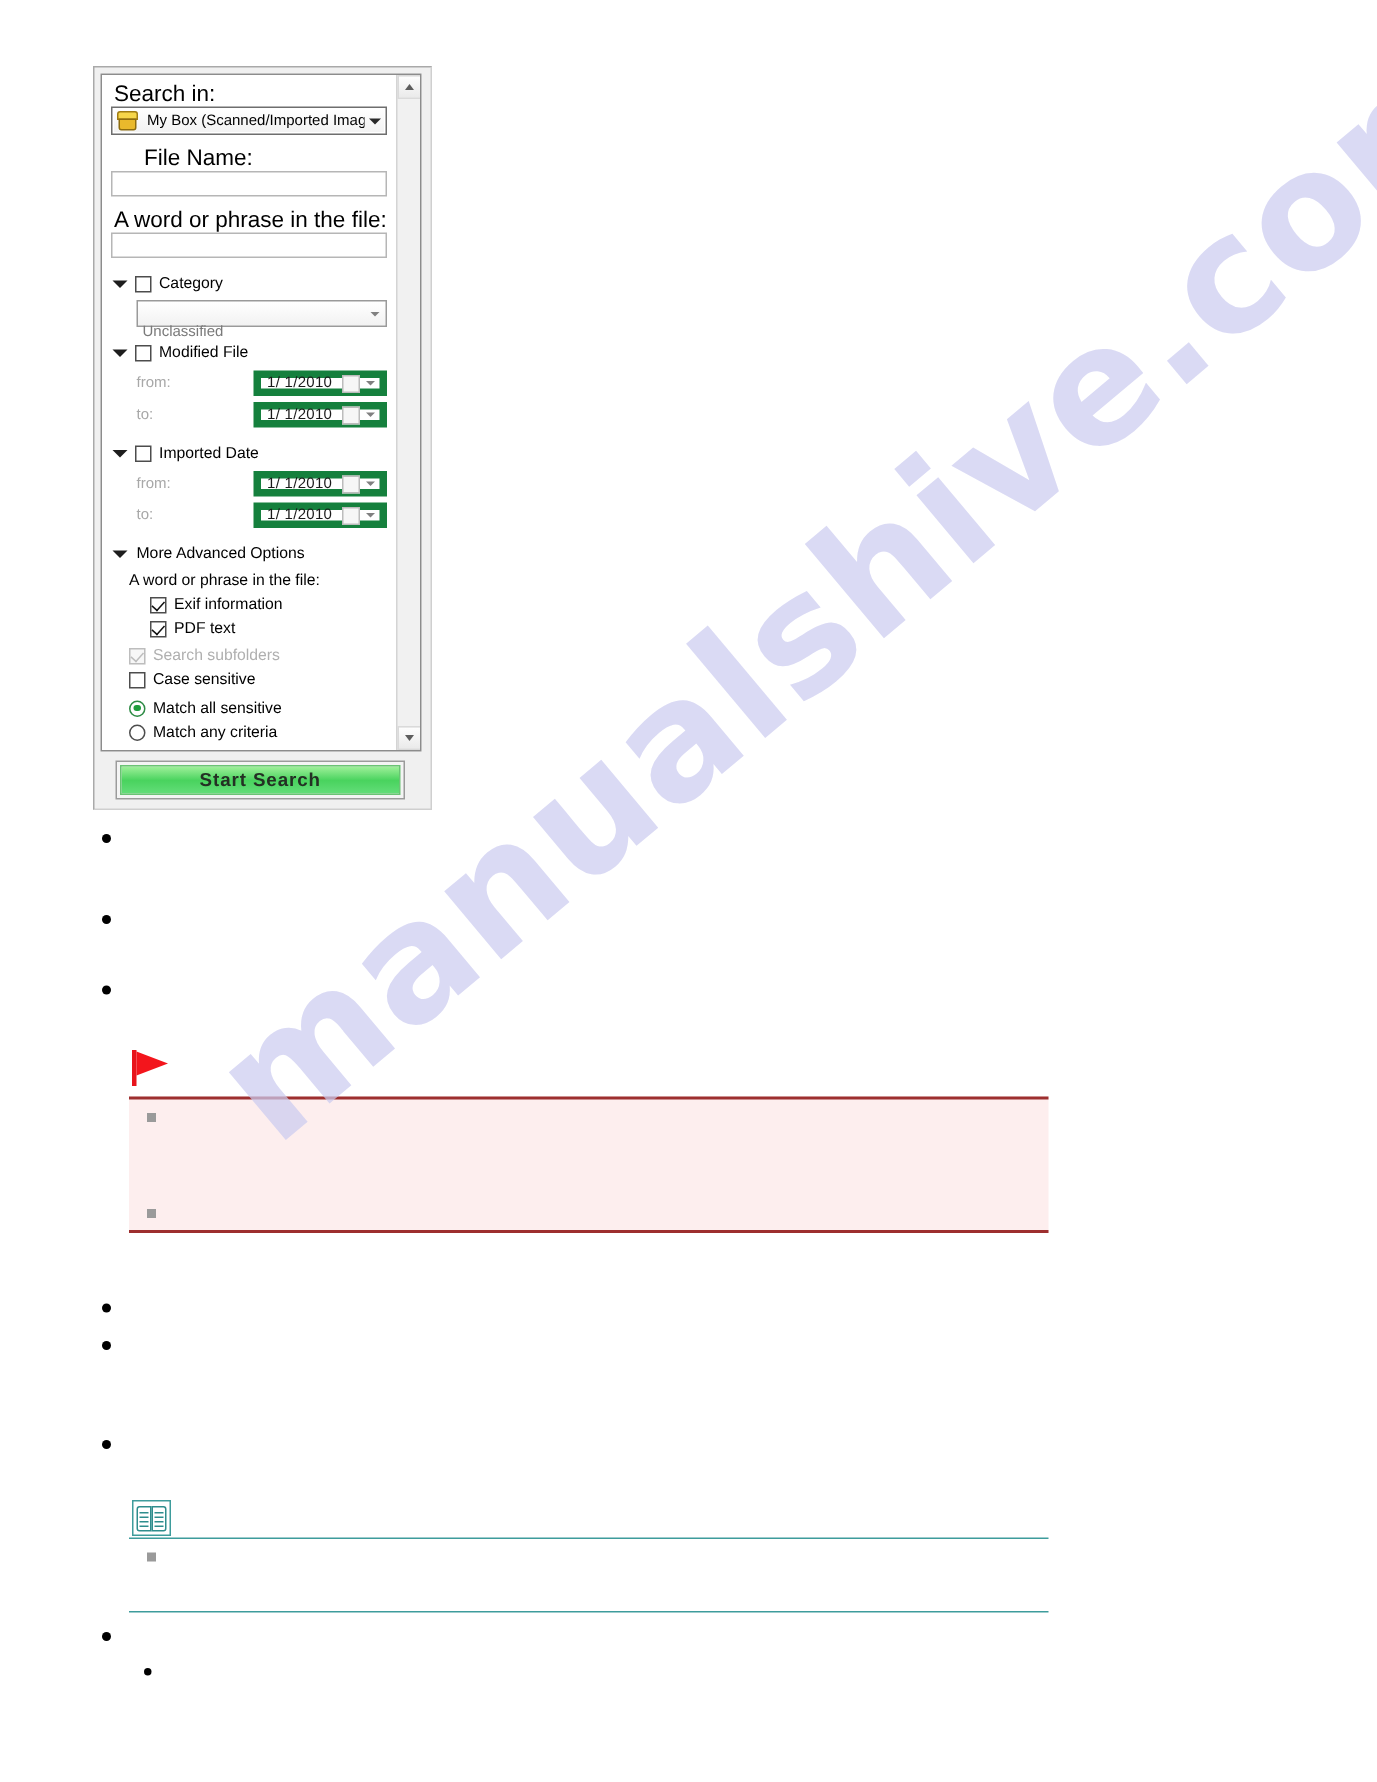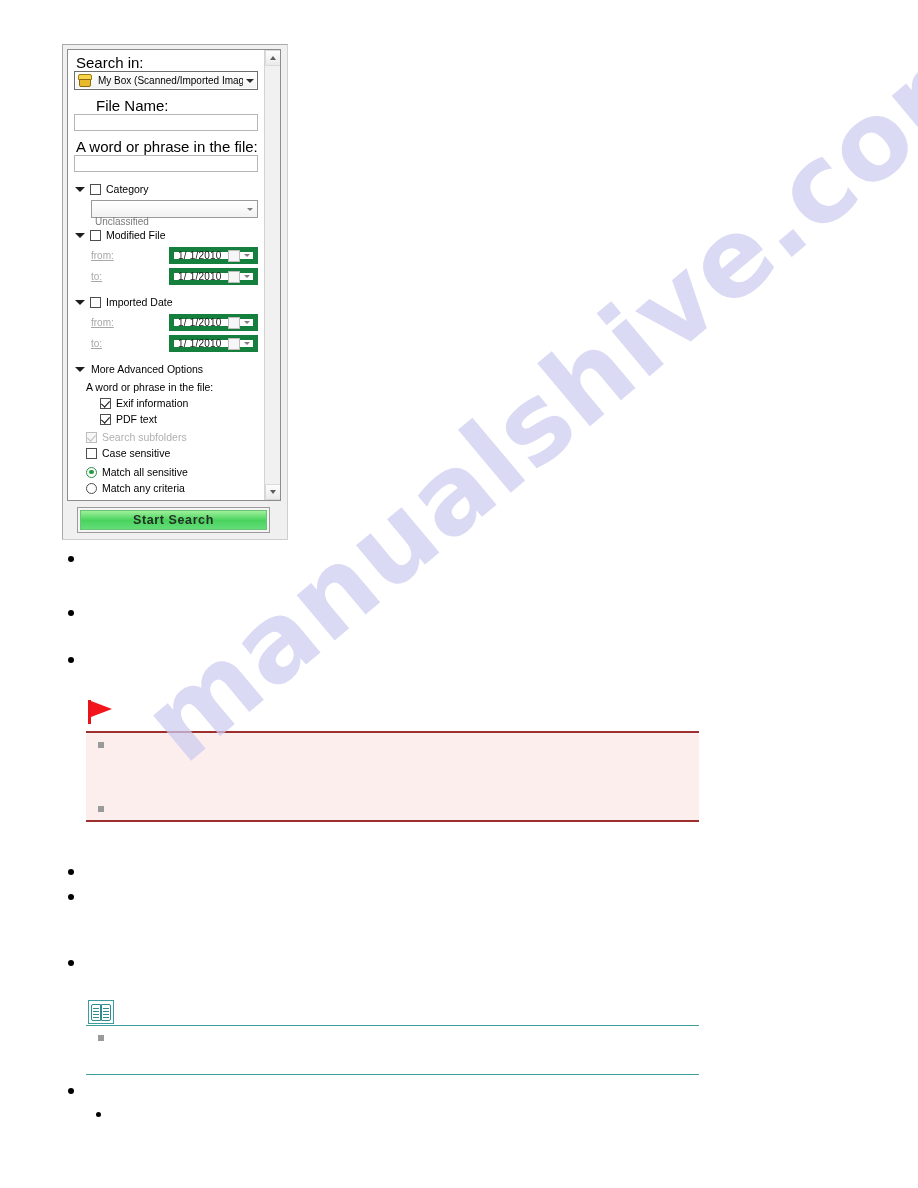--- a/index.html
+++ b/index.html
@@ -253,21 +253,20 @@
     display: flex;
     align-items: center;
     margin-top: 4px;
     padding-left: 17px;
   }
   .date-row .dlab {
     font-size: 10px;
     color: #a8a8a8;
     width: 78px;
     flex: 0 0 78px;
-    text-decoration: underline;
   }
   .date-field {
     width: 90px;
     height: 17px;
     border: 5px solid #15803d;
     background: #ffffff;
     display: flex;
     align-items: center;
     box-sizing: border-box;
   }

